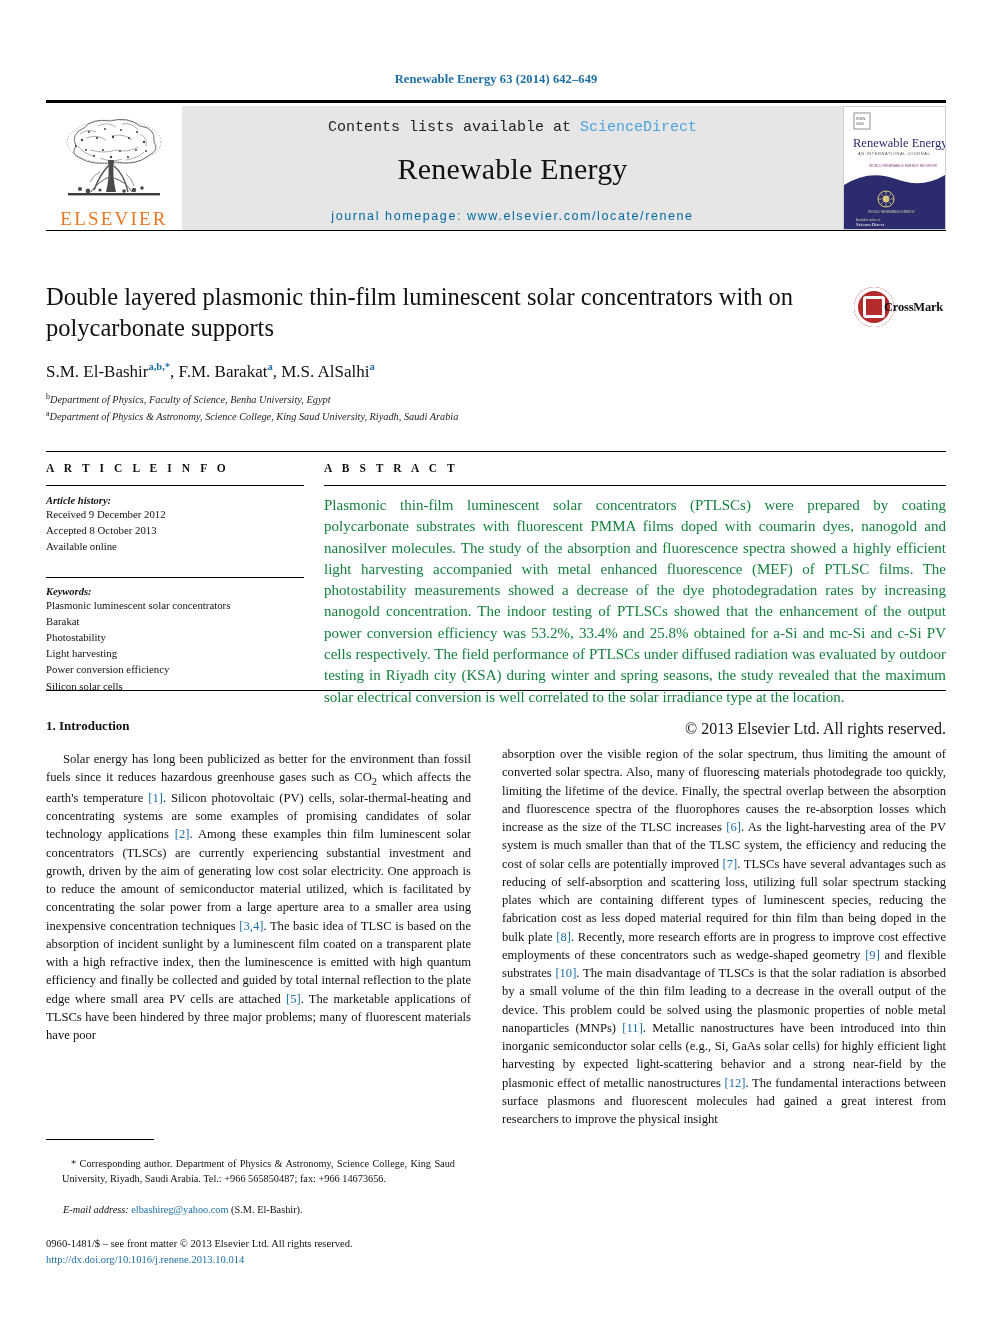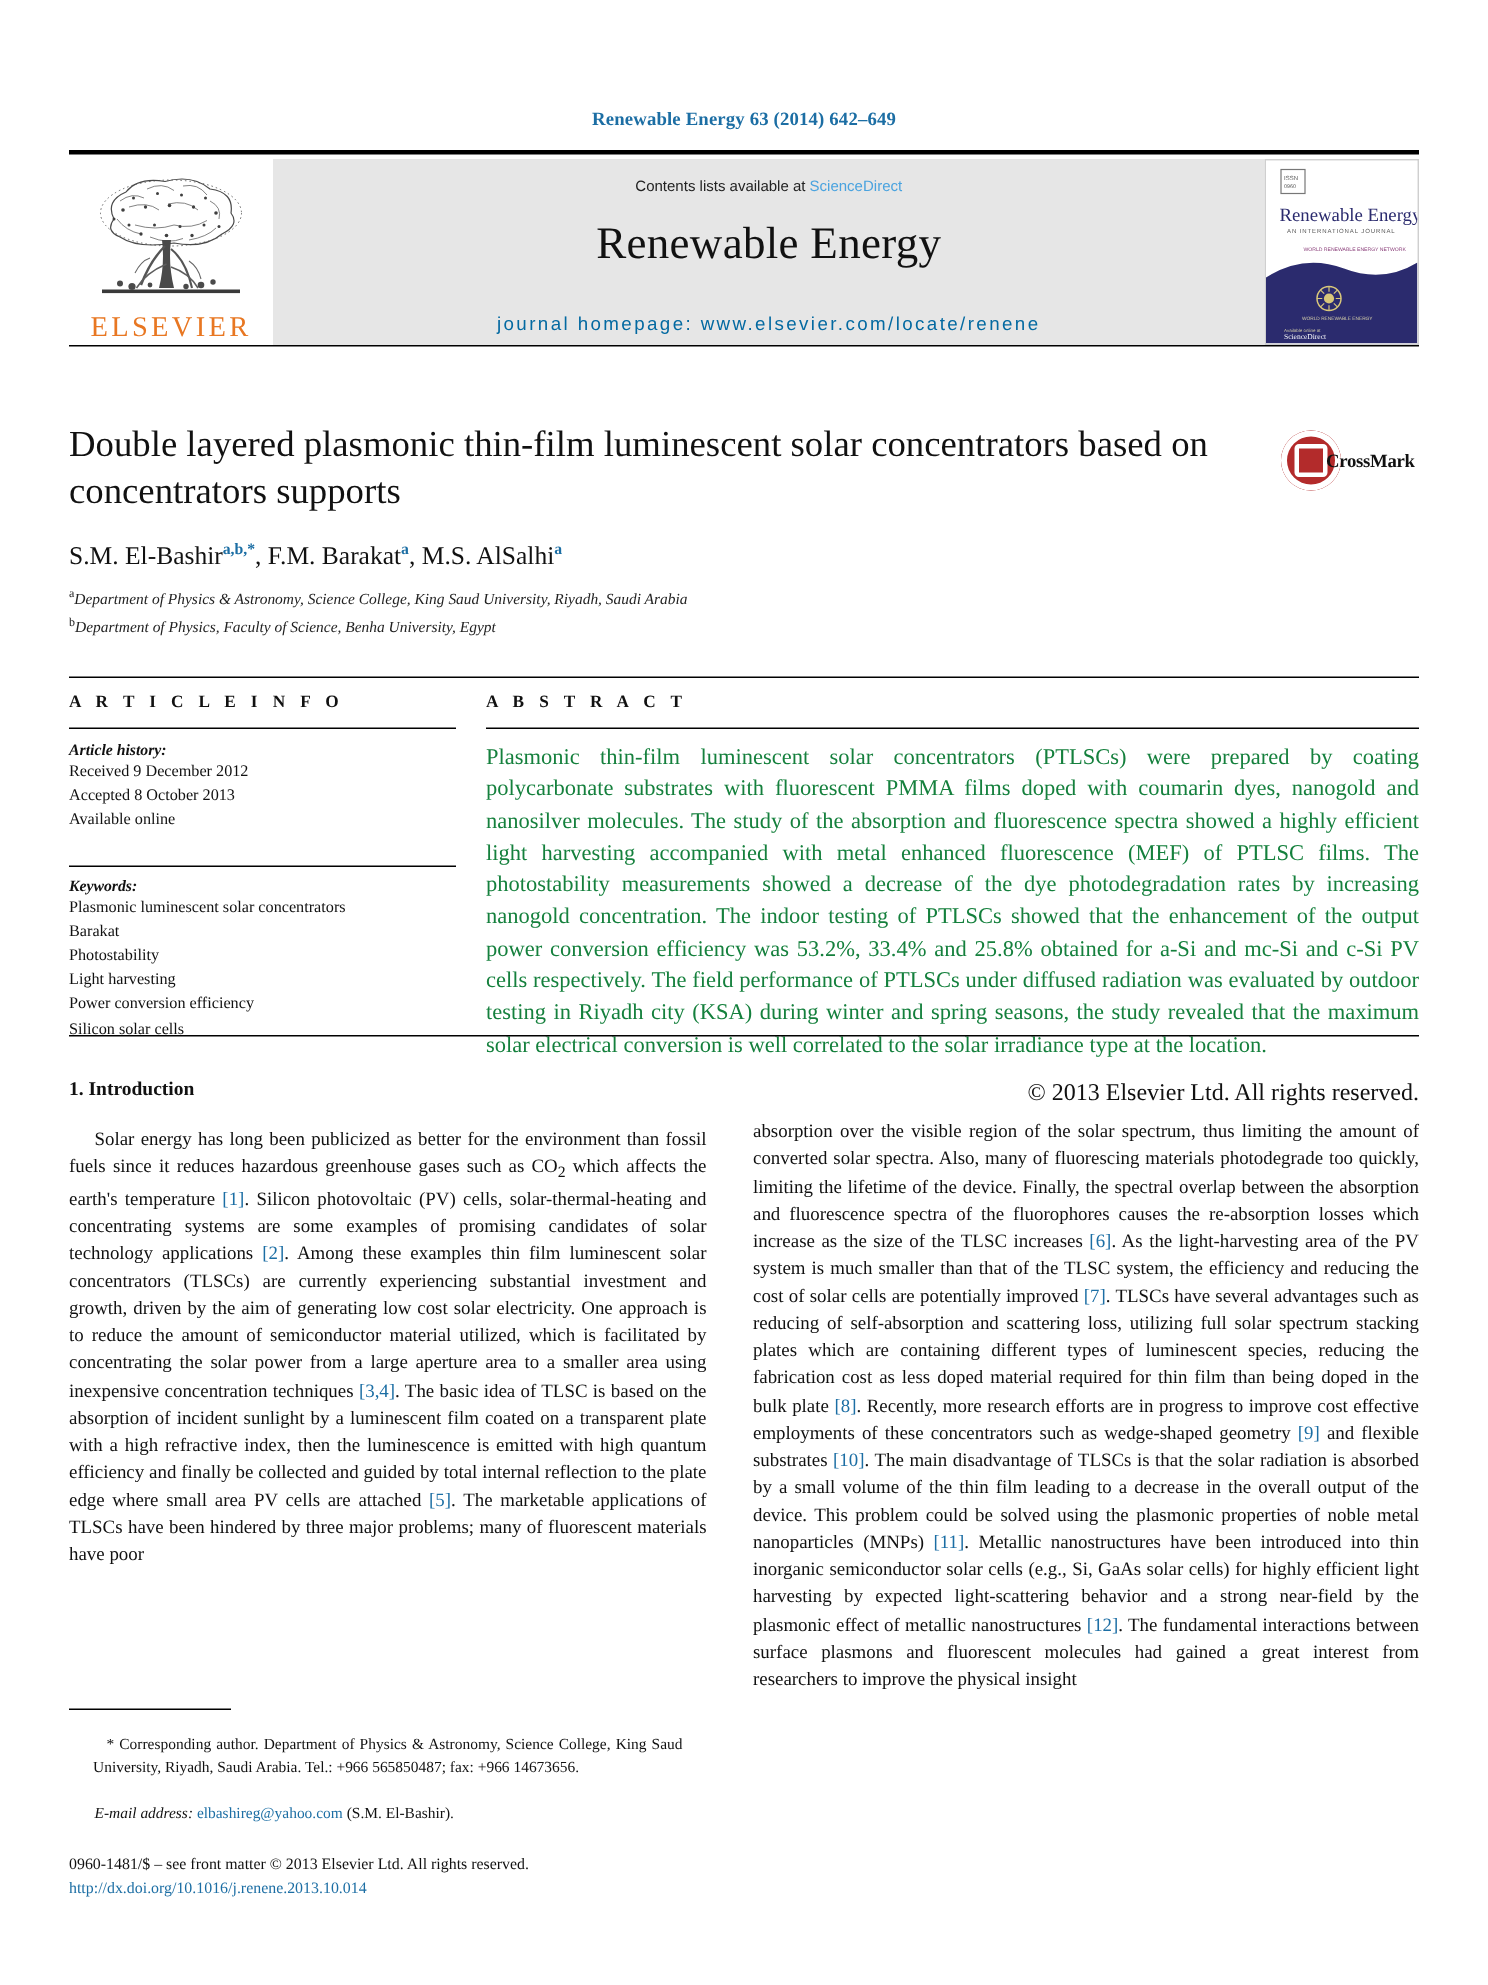--- a/index.html
+++ b/index.html
@@ -79,22 +79,22 @@
     background: #e6e6e6;
     position: relative;
     display: flex;
     flex-direction: column;
     justify-content: flex-start;
     align-items: center;
     padding-top: 13px;
     box-sizing: border-box;
   }
   .contents-line {
-    font-family: Liberation Sans, sans-serif;
-    font-size: 10px;
+    font-family: Liberation Mono, monospace;
+    font-size: 15px;
     color: #222;
   }
   .contents-line .sd-link {
     color: #4aa3df;
   }
   .journal-title {
     font-family: "Liberation Serif", serif;
     font-size: 30px;
     color: #111;
     margin-top: 16px;
@@ -462,27 +462,27 @@
           <text x="24" y="106" font-family="Liberation Sans, sans-serif" font-size="3.2" fill="#cfc9a8">WORLD RENEWABLE ENERGY</text>
           <text x="12" y="114" font-family="Liberation Sans, sans-serif" font-size="3" fill="#cfc9a8">Available online at</text>
           <text x="12" y="119" font-family="Liberation Serif, serif" font-size="5" fill="#ffffff">ScienceDirect</text>
         </svg>
       </div>
     </div>
     <div class="masthead-rule-bottom"></div>
   </div>
 
   <div class="title-block">
-    <h1 class="paper-title">Double layered plasmonic thin-film luminescent solar concentrators based on concentrators supports</h1>
+    <h1 class="paper-title">Double layered plasmonic thin-film luminescent solar concentrators with on polycarbonate supports</h1>
     <div class="authors">
       <span><span>S.M. El-Bashir</span><sup>a,b,*</sup></span>, <span><span>F.M. Barakat</span><sup>a</sup></span>, <span><span>M.S. AlSalhi</span><sup>a</sup></span>
     </div>
     <div class="affiliations">
+      <div><sup>b</sup><span>Department of Physics, Faculty of Science, Benha University, Egypt</span></div>
       <div><sup>a</sup><span>Department of Physics &amp; Astronomy, Science College, King Saud University, Riyadh, Saudi Arabia</span></div>
-      <div><sup>b</sup><span>Department of Physics, Faculty of Science, Benha University, Egypt</span></div>
     </div>
   </div>
 
   <div class="crossmark">
     <div class="crossmark-badge">
       <div class="crossmark-inner"></div>
     </div>
     <div class="crossmark-text">CrossMark</div>
   </div>
 

